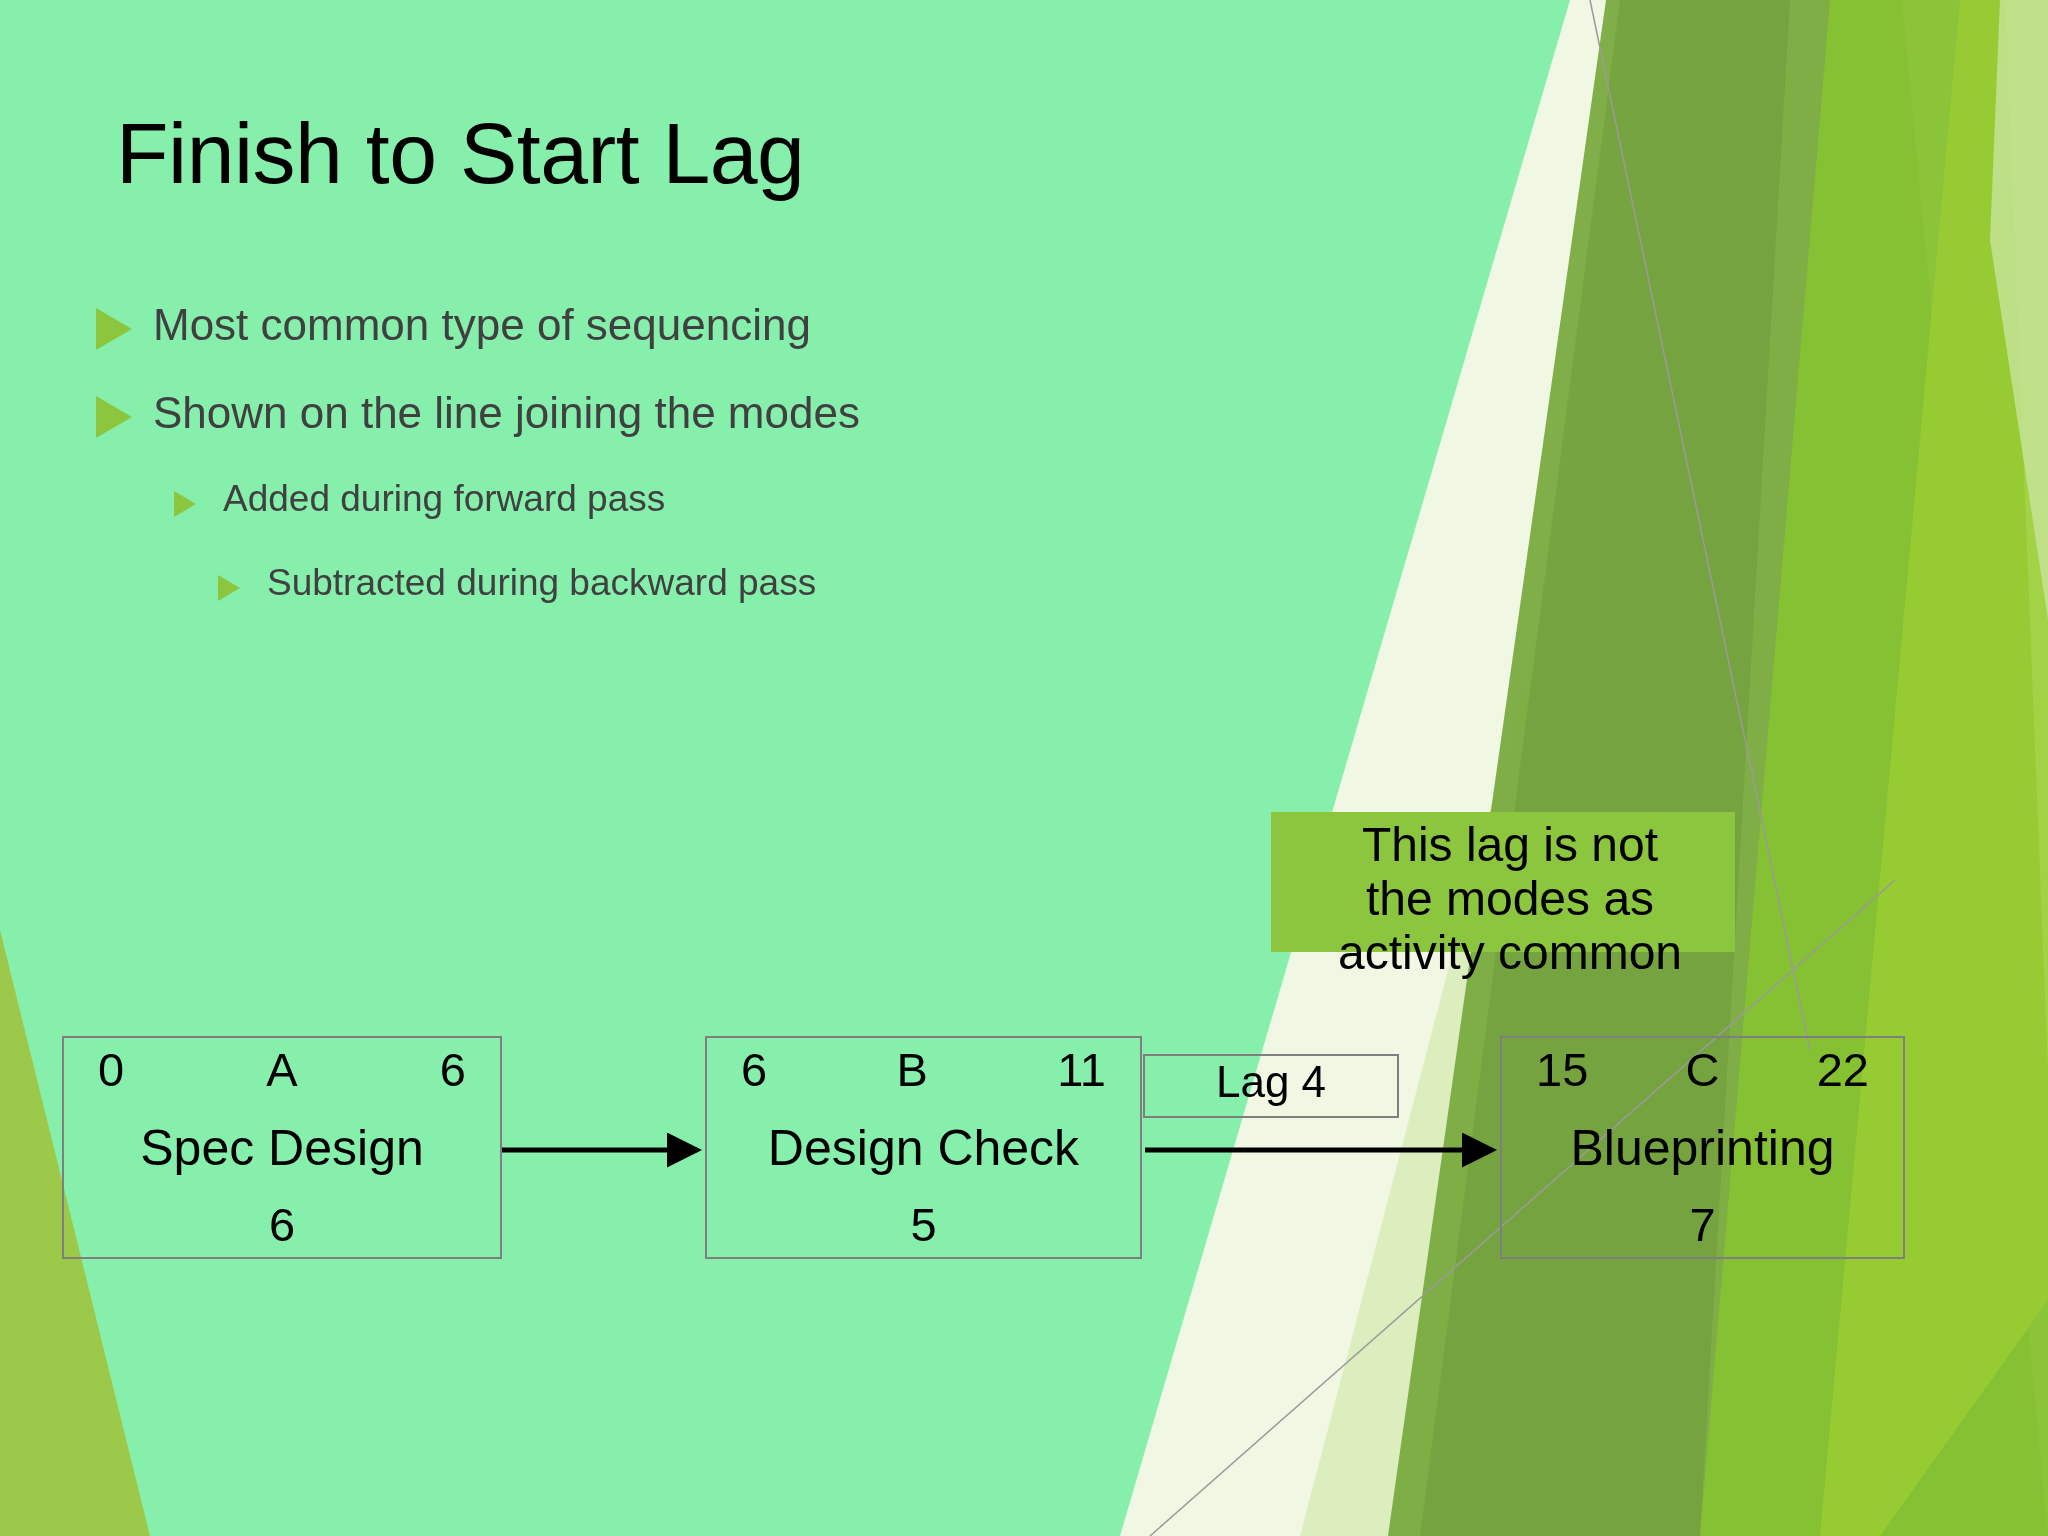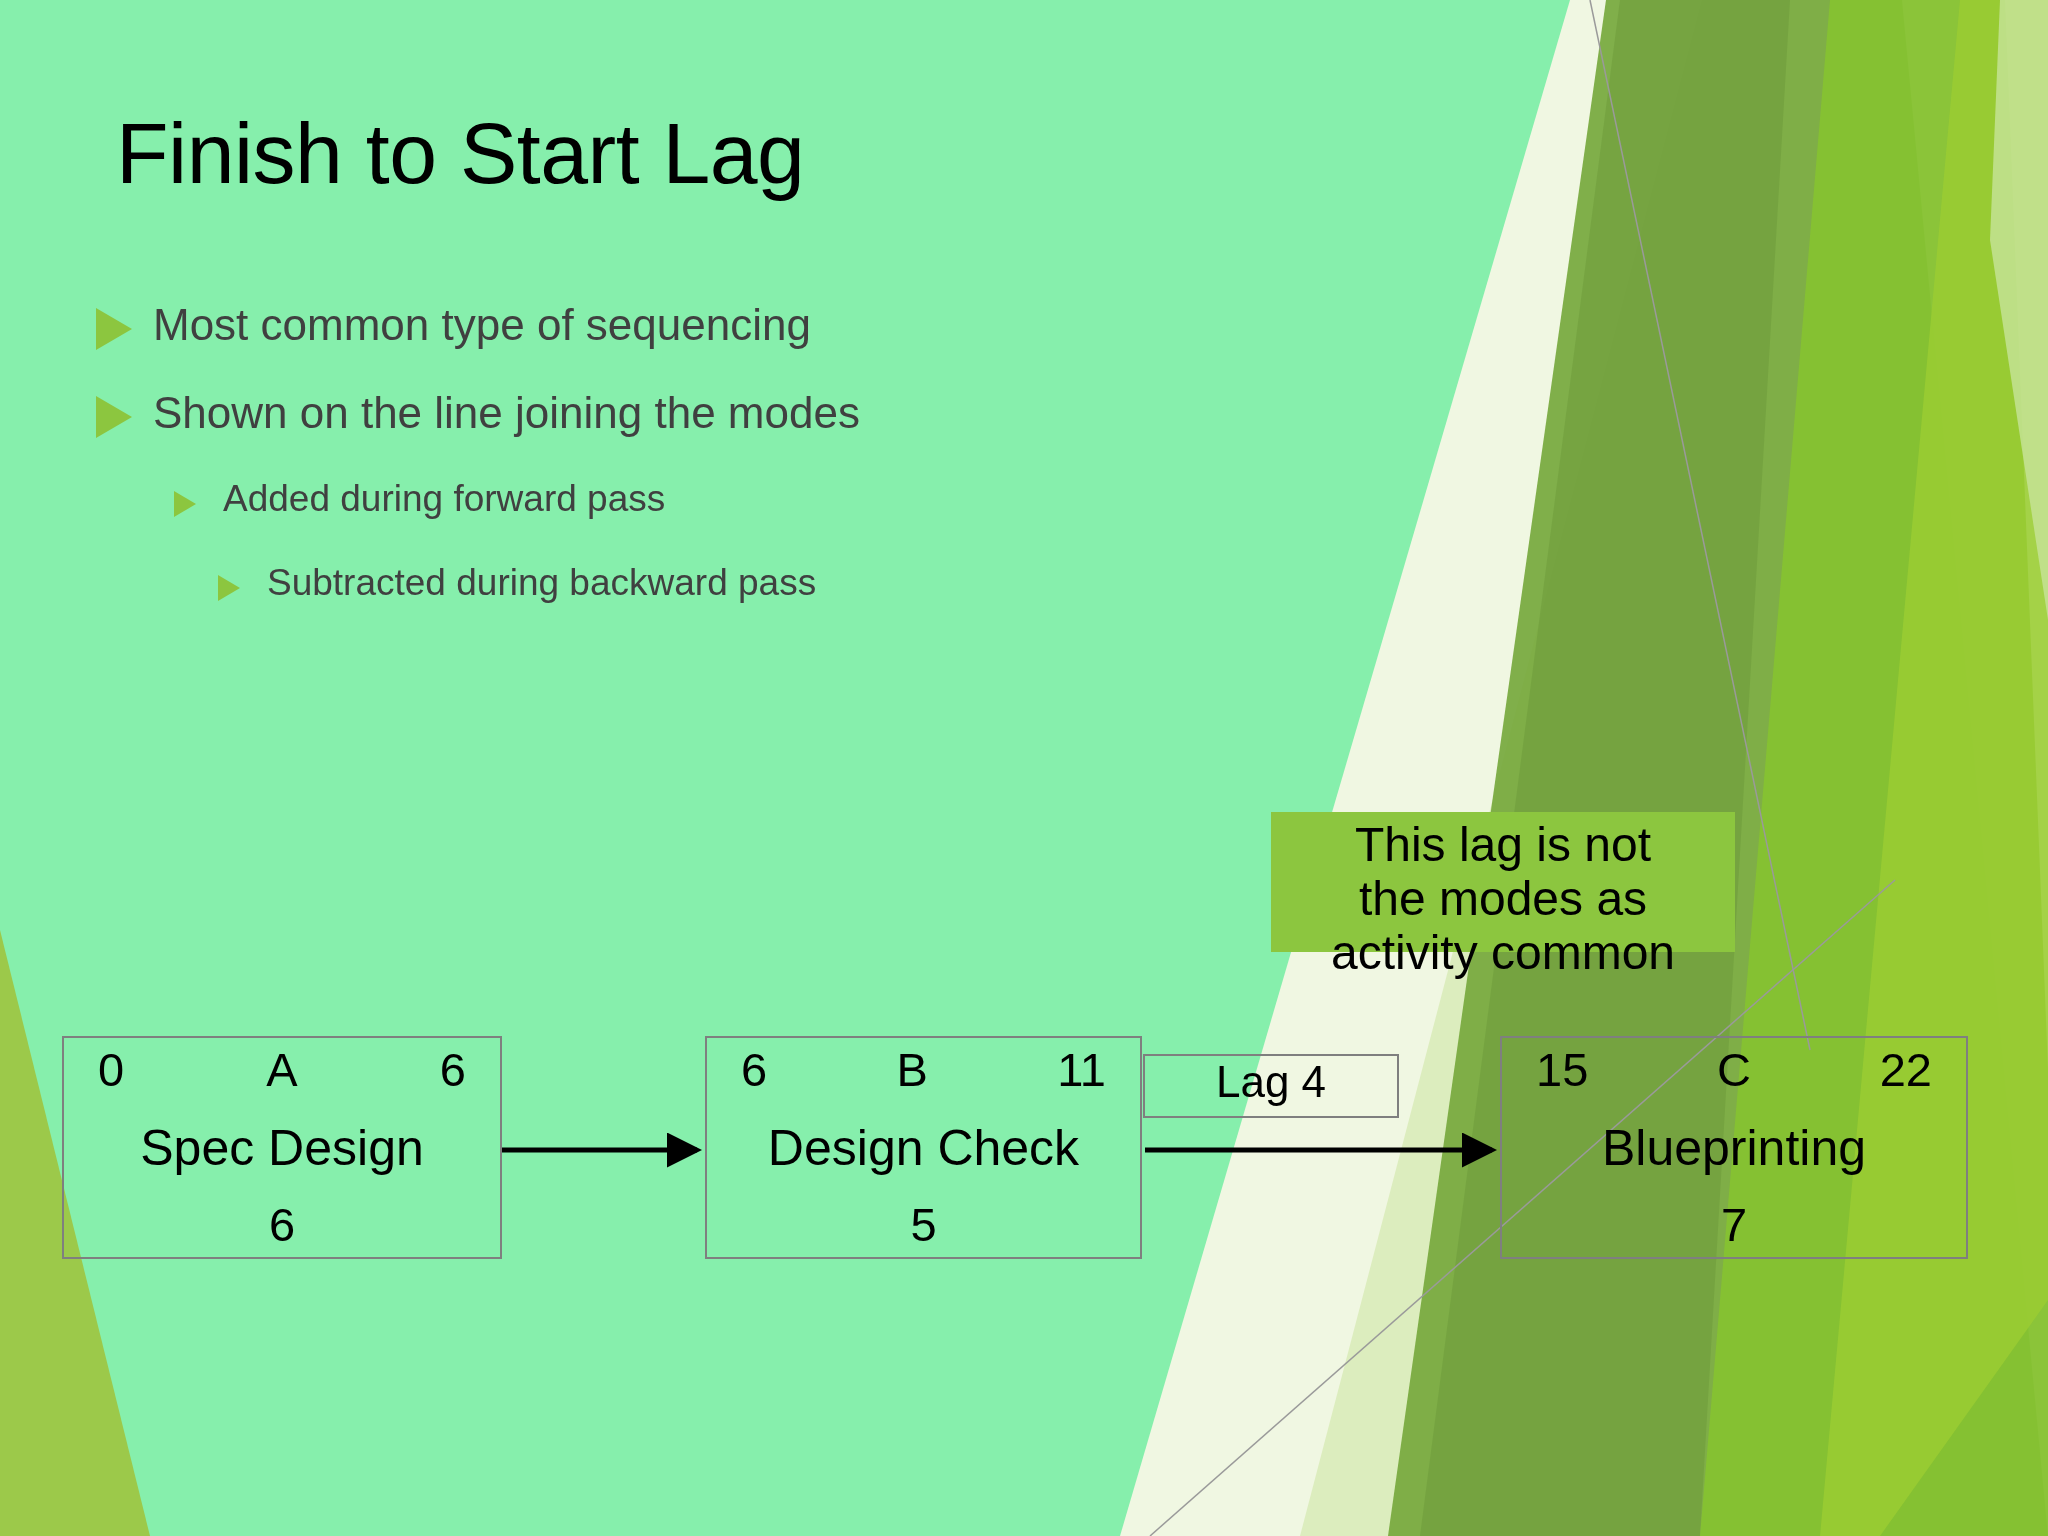--- a/index.html
+++ b/index.html
@@ -89,33 +89,34 @@
   }
   #callout-text {
     position: absolute;
     left: 1271px;
     top: 818px;
     width: 464px;
     text-align: center;
     font-size: 48px;
     line-height: 1.12;
     color: #000000;
+    padding-left: 7px;
   }
   
   .node {
     position: absolute;
     box-sizing: border-box;
     border: 2px solid #7f7f7f;
     background: transparent;
     top: 1036px;
     height: 223px;
   }
   #node-a { left: 62px;  width: 440px; }
   #node-b { left: 705px; width: 437px; }
-  #node-c { left: 1500px; width: 468px; }
+  #node-c { left: 1500px; width: 405px; }
 
   .node-top {
     position: absolute;
     left: 0; right: 0;
     top: 8px;
     display: flex;
     justify-content: space-between;
     padding: 0 34px;
     box-sizing: border-box;
     font-size: 47px;

